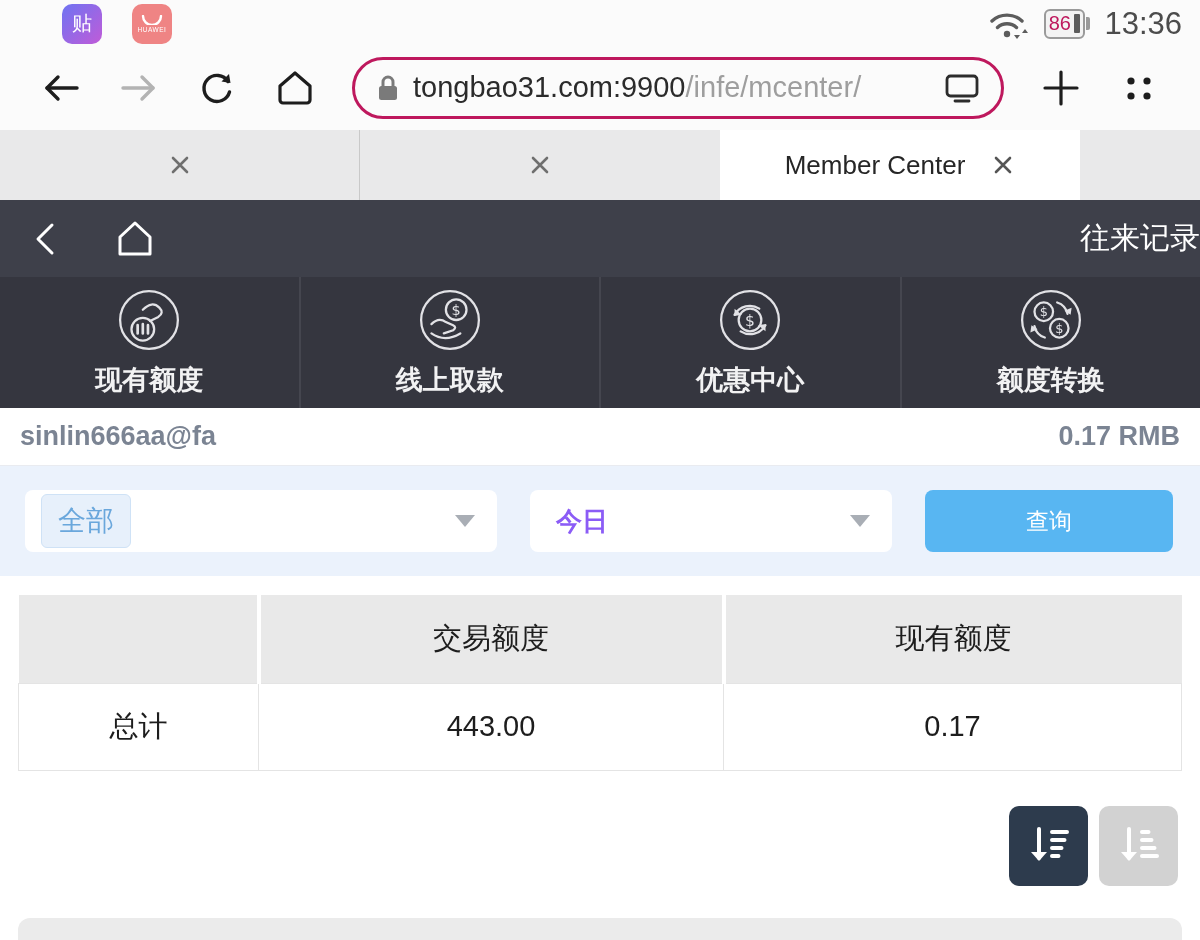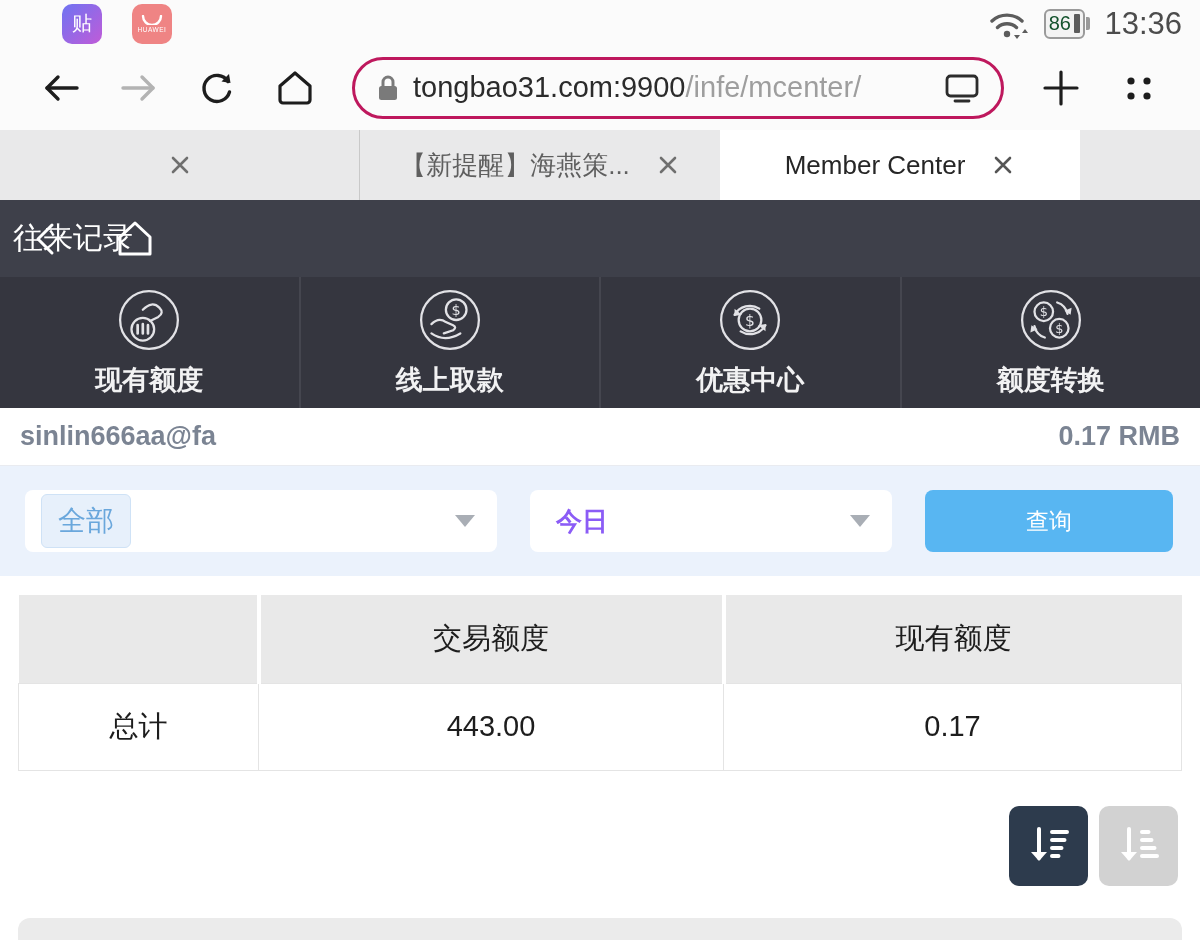--- a/index.html
+++ b/index.html
@@ -12,21 +12,21 @@
   .status-left { display:flex; gap:30px; align-items:center; }
   .app-badge { width:40px; height:40px; border-radius:10px; display:flex; align-items:center;
     justify-content:center; }
   .tieba { background:linear-gradient(135deg,#6f74f2,#c05bd8); color:#fff; font-size:20px; }
   .hw { background:#ef8484; flex-direction:column; gap:1px; }
   .hw .hw-label { color:#fff; font-size:6.5px; letter-spacing:.5px; }
   .status-right { display:flex; align-items:center; gap:14px; }
   .battery { display:flex; align-items:center; }
   .battery-body { border:2.5px solid #9a9a9a; border-radius:6px; background:#f3f3f3;
     display:flex; align-items:center; padding:1px 3px; height:30px; }
-  .battery-num { font-size:20px; color:#14532d; }
+  .battery-num { font-size:20px; color:#be185d; }
   .battery-fill { width:6px; height:19px; background:#5c5c5c; margin-left:3px; border-radius:1px; }
   .battery-tip { width:4px; height:13px; background:#9a9a9a; border-radius:0 2px 2px 0; margin-left:1.5px; }
   .clock { font-size:31px; color:#4c4c4c; }
 
   
   .toolbar { height:85px; background:#fbfbfb; display:flex; align-items:center; padding:0 22px; }
   .nav-btn { width:78px; height:72px; display:flex; align-items:center; justify-content:center;
     background:none; border:none; cursor:pointer; }
   .url-bar { flex:1; height:62px; border:3px solid #be185d; border-radius:34px; margin:0 18px;
     display:flex; align-items:center; padding:0 20px; background:#fbfbfb; overflow:hidden; }
@@ -40,21 +40,21 @@
   .tab { width:360px; display:flex; align-items:center; justify-content:center; gap:26px;
     font-size:26px; color:#5f5f5f; cursor:pointer; }
   .tab.sep { border-right:1px solid #c9c9c9; }
   .tab.active { background:#fff; color:#262626; }
   .tab-filler { flex:1; }
 
   
   .page-header { height:77px; background:#3e404a; display:flex; align-items:center;
     padding:0 28px; position:relative; }
   .ph-home { margin-left:48px; }
-  .ph-title { position:absolute; left:13px; right:0; text-align:left; color:#fff; font-size:30px; }
+  .ph-title { position:absolute; left:13px; right:0; text-align:right; color:#fff; font-size:30px; }
 
   
   .actions-row { height:131px; background:#35363f; display:flex; }
   .action { flex:1; display:flex; flex-direction:column; align-items:center; justify-content:center;
     gap:9px; cursor:pointer; }
   .action + .action { border-left:2px solid #45464f; }
   .action-label { color:#f2f2f3; font-size:27px; font-weight:bold; }
 
   
   .account-row { height:58px; background:#fff; display:flex; align-items:center;
@@ -184,21 +184,20 @@
   </button>
 </div>
 
 <div class="tab-bar">
   <div class="tab sep">
     <svg width="24" height="24" viewBox="0 0 24 24">
       <path d="M5 5 L19 19 M19 5 L5 19" stroke="#6f6f6f" stroke-width="2.6" stroke-linecap="round"></path>
     </svg>
   </div>
   <div class="tab">
-    <span>【新提醒】海燕策...</span>
     <svg width="24" height="24" viewBox="0 0 24 24">
       <path d="M5 5 L19 19 M19 5 L5 19" stroke="#6f6f6f" stroke-width="2.6" stroke-linecap="round"></path>
     </svg>
   </div>
   <div class="tab active">
     <span>Member Center</span>
     <svg width="24" height="24" viewBox="0 0 24 24">
       <path d="M5 5 L19 19 M19 5 L5 19" stroke="#555" stroke-width="2.6" stroke-linecap="round"></path>
     </svg>
   </div>

